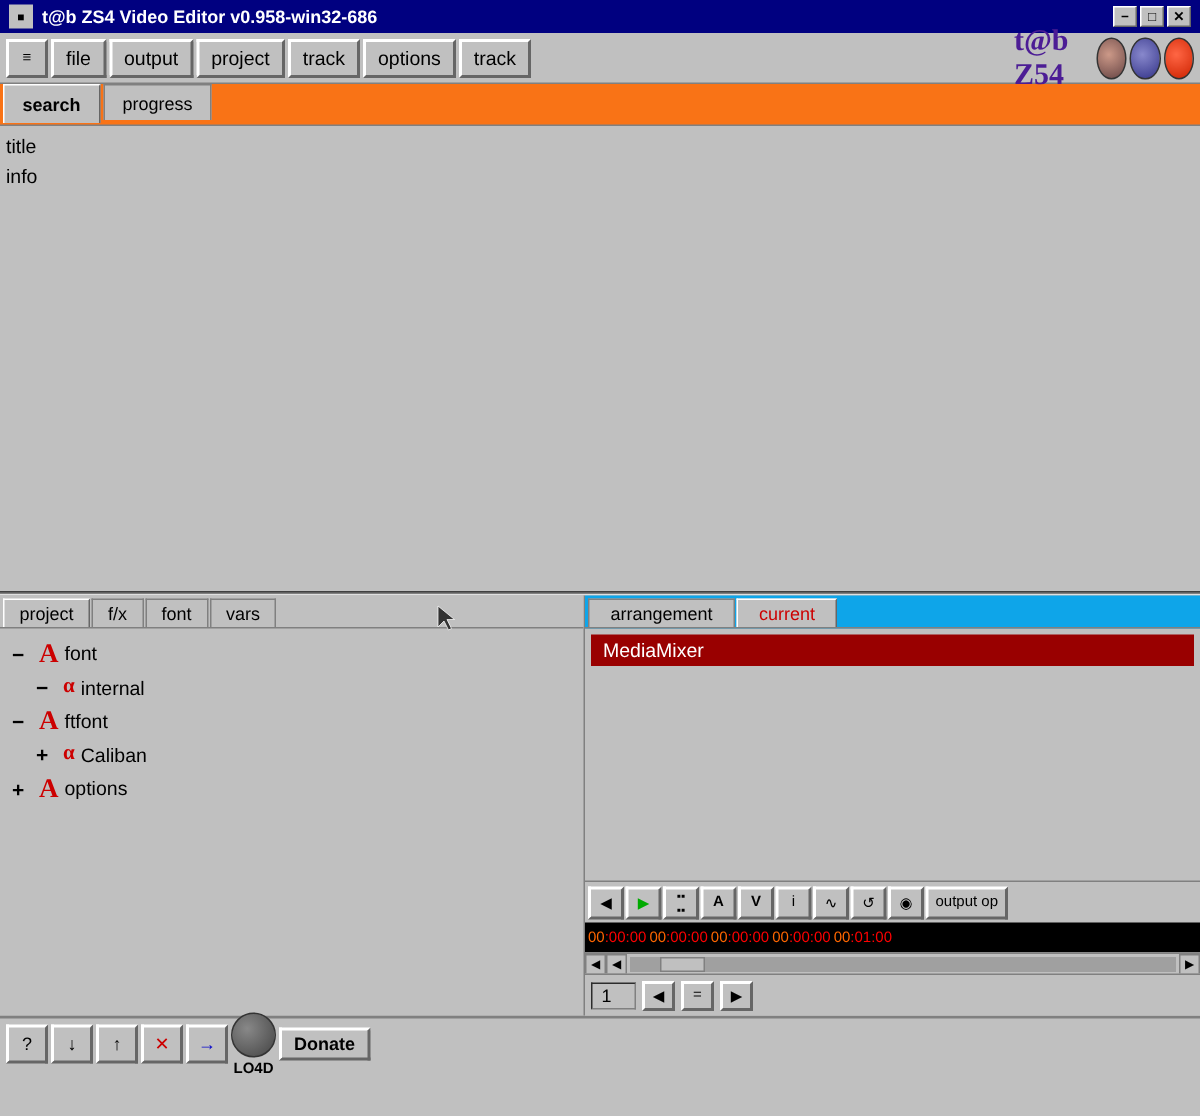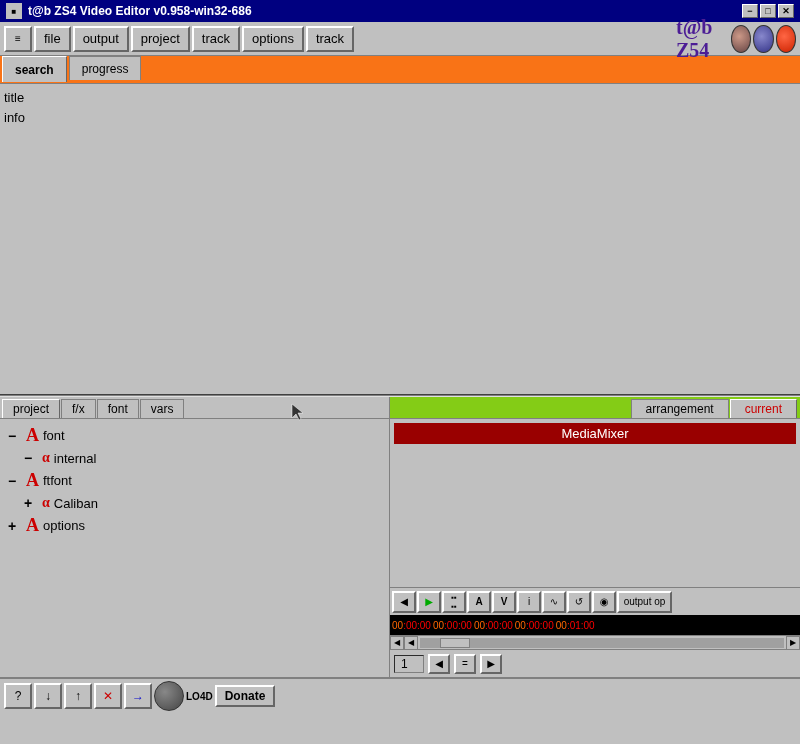--- a/index.html
+++ b/index.html
@@ -230,24 +230,23 @@
 
     
     #right-panel {
       flex: 1;
       background: #c0c0c0;
       display: flex;
       flex-direction: column;
     }
     #right-tabs {
       display: flex;
-      background: #84cc16;
+      background: #0ea5e9;
       padding: 2px 2px 0;
       border-bottom: 1px solid #808080;
-      justify-content: flex-end;
     }
     .right-tab {
       padding: 2px 14px;
       border: 1px solid #808080;
       border-bottom: none;
       background: #c0c0c0;
       font-size: 12px;
       cursor: pointer;
       margin-right: 1px;
     }
@@ -259,21 +258,21 @@
     }
     #right-content {
       flex: 1;
       padding: 2px;
     }
     .current-item {
       background: #990000;
       color: white;
       padding: 3px 8px;
       font-size: 13px;
-      text-align: center;
+      text-align: left;
       margin: 2px;
     }
 
     
     #transport-bar {
       height: 28px;
       background: #c0c0c0;
       display: flex;
       align-items: center;
       padding: 2px;
@@ -409,21 +408,21 @@
       border-left-color: #fff;
       border-right-color: #666;
       border-bottom-color: #666;
       padding: 2px 8px;
       font-size: 12px;
       cursor: pointer;
       font-weight: bold;
     }
     .lo4d-logo {
       display: flex; align-items: center; gap: 2px;
-      font-size: 11px; font-weight: bold;
+      font-size: 11px; font-weight: bold; flex-direction: column;
     }
     .lo4d-circle {
       width: 30px; height: 30px;
       border-radius: 50%;
       background: radial-gradient(circle at 35% 35%, #888, #444);
       border: 1px solid #333;
     }
 
     
     .mouse-cursor {

